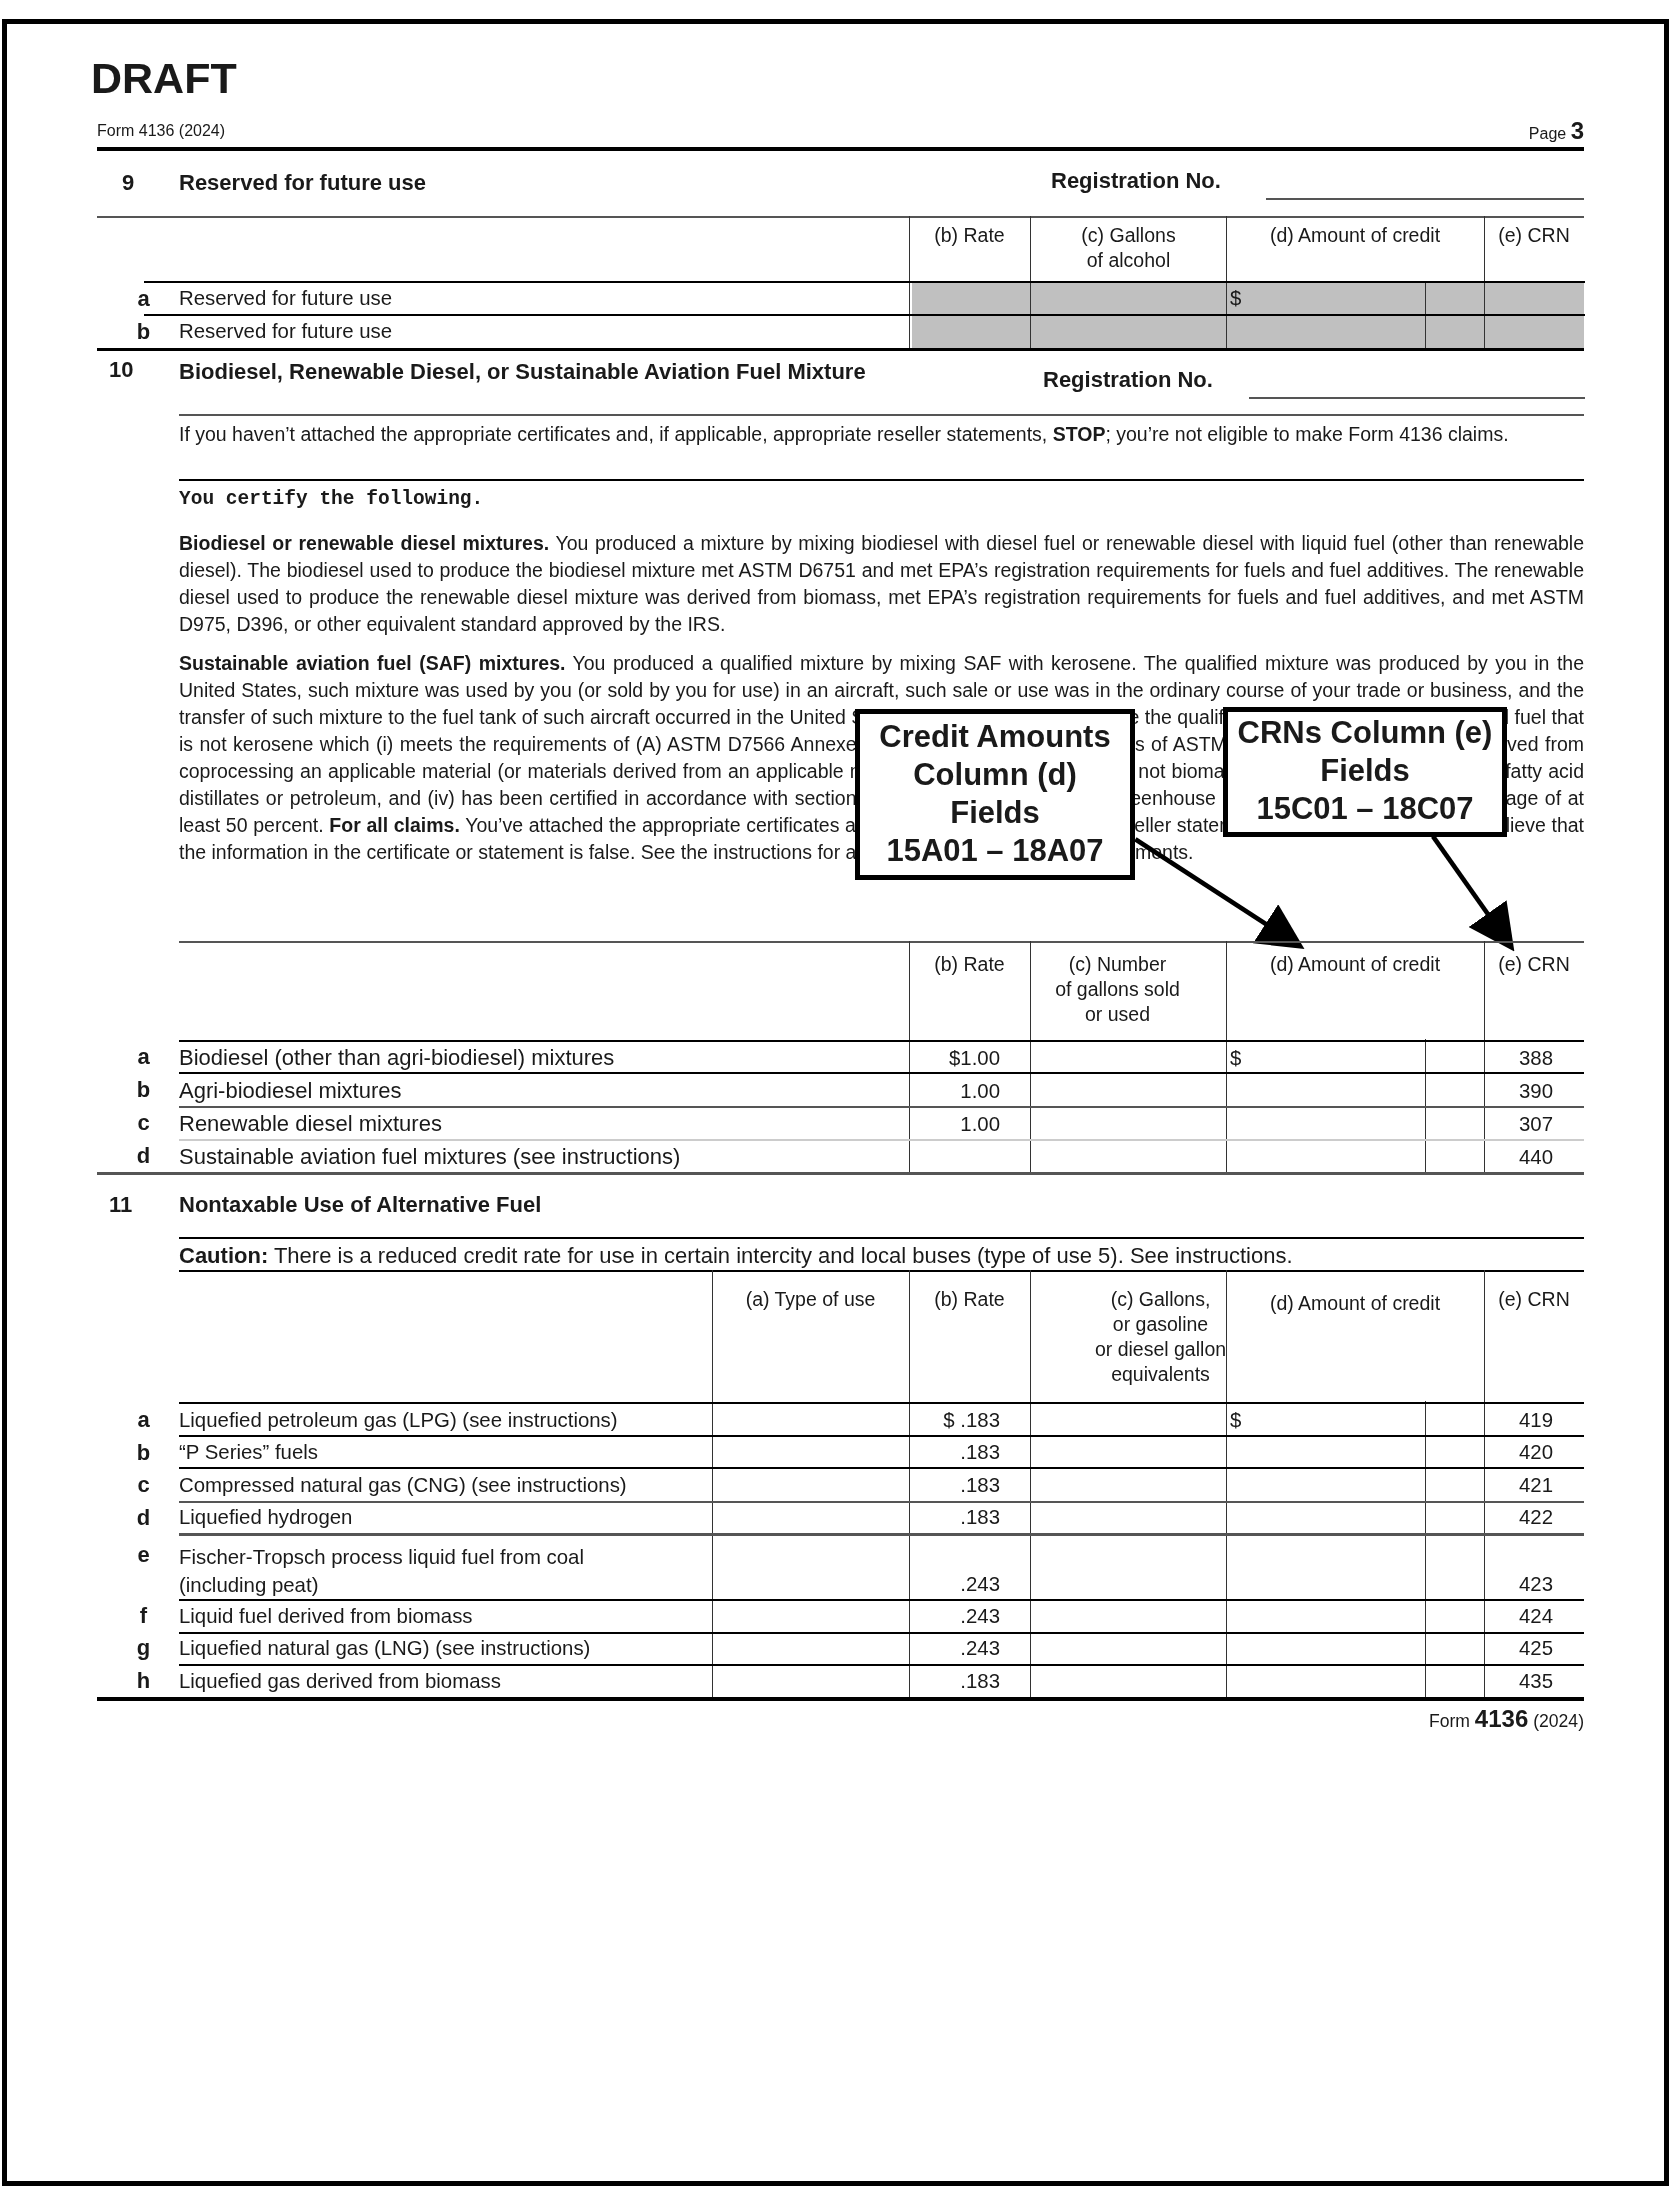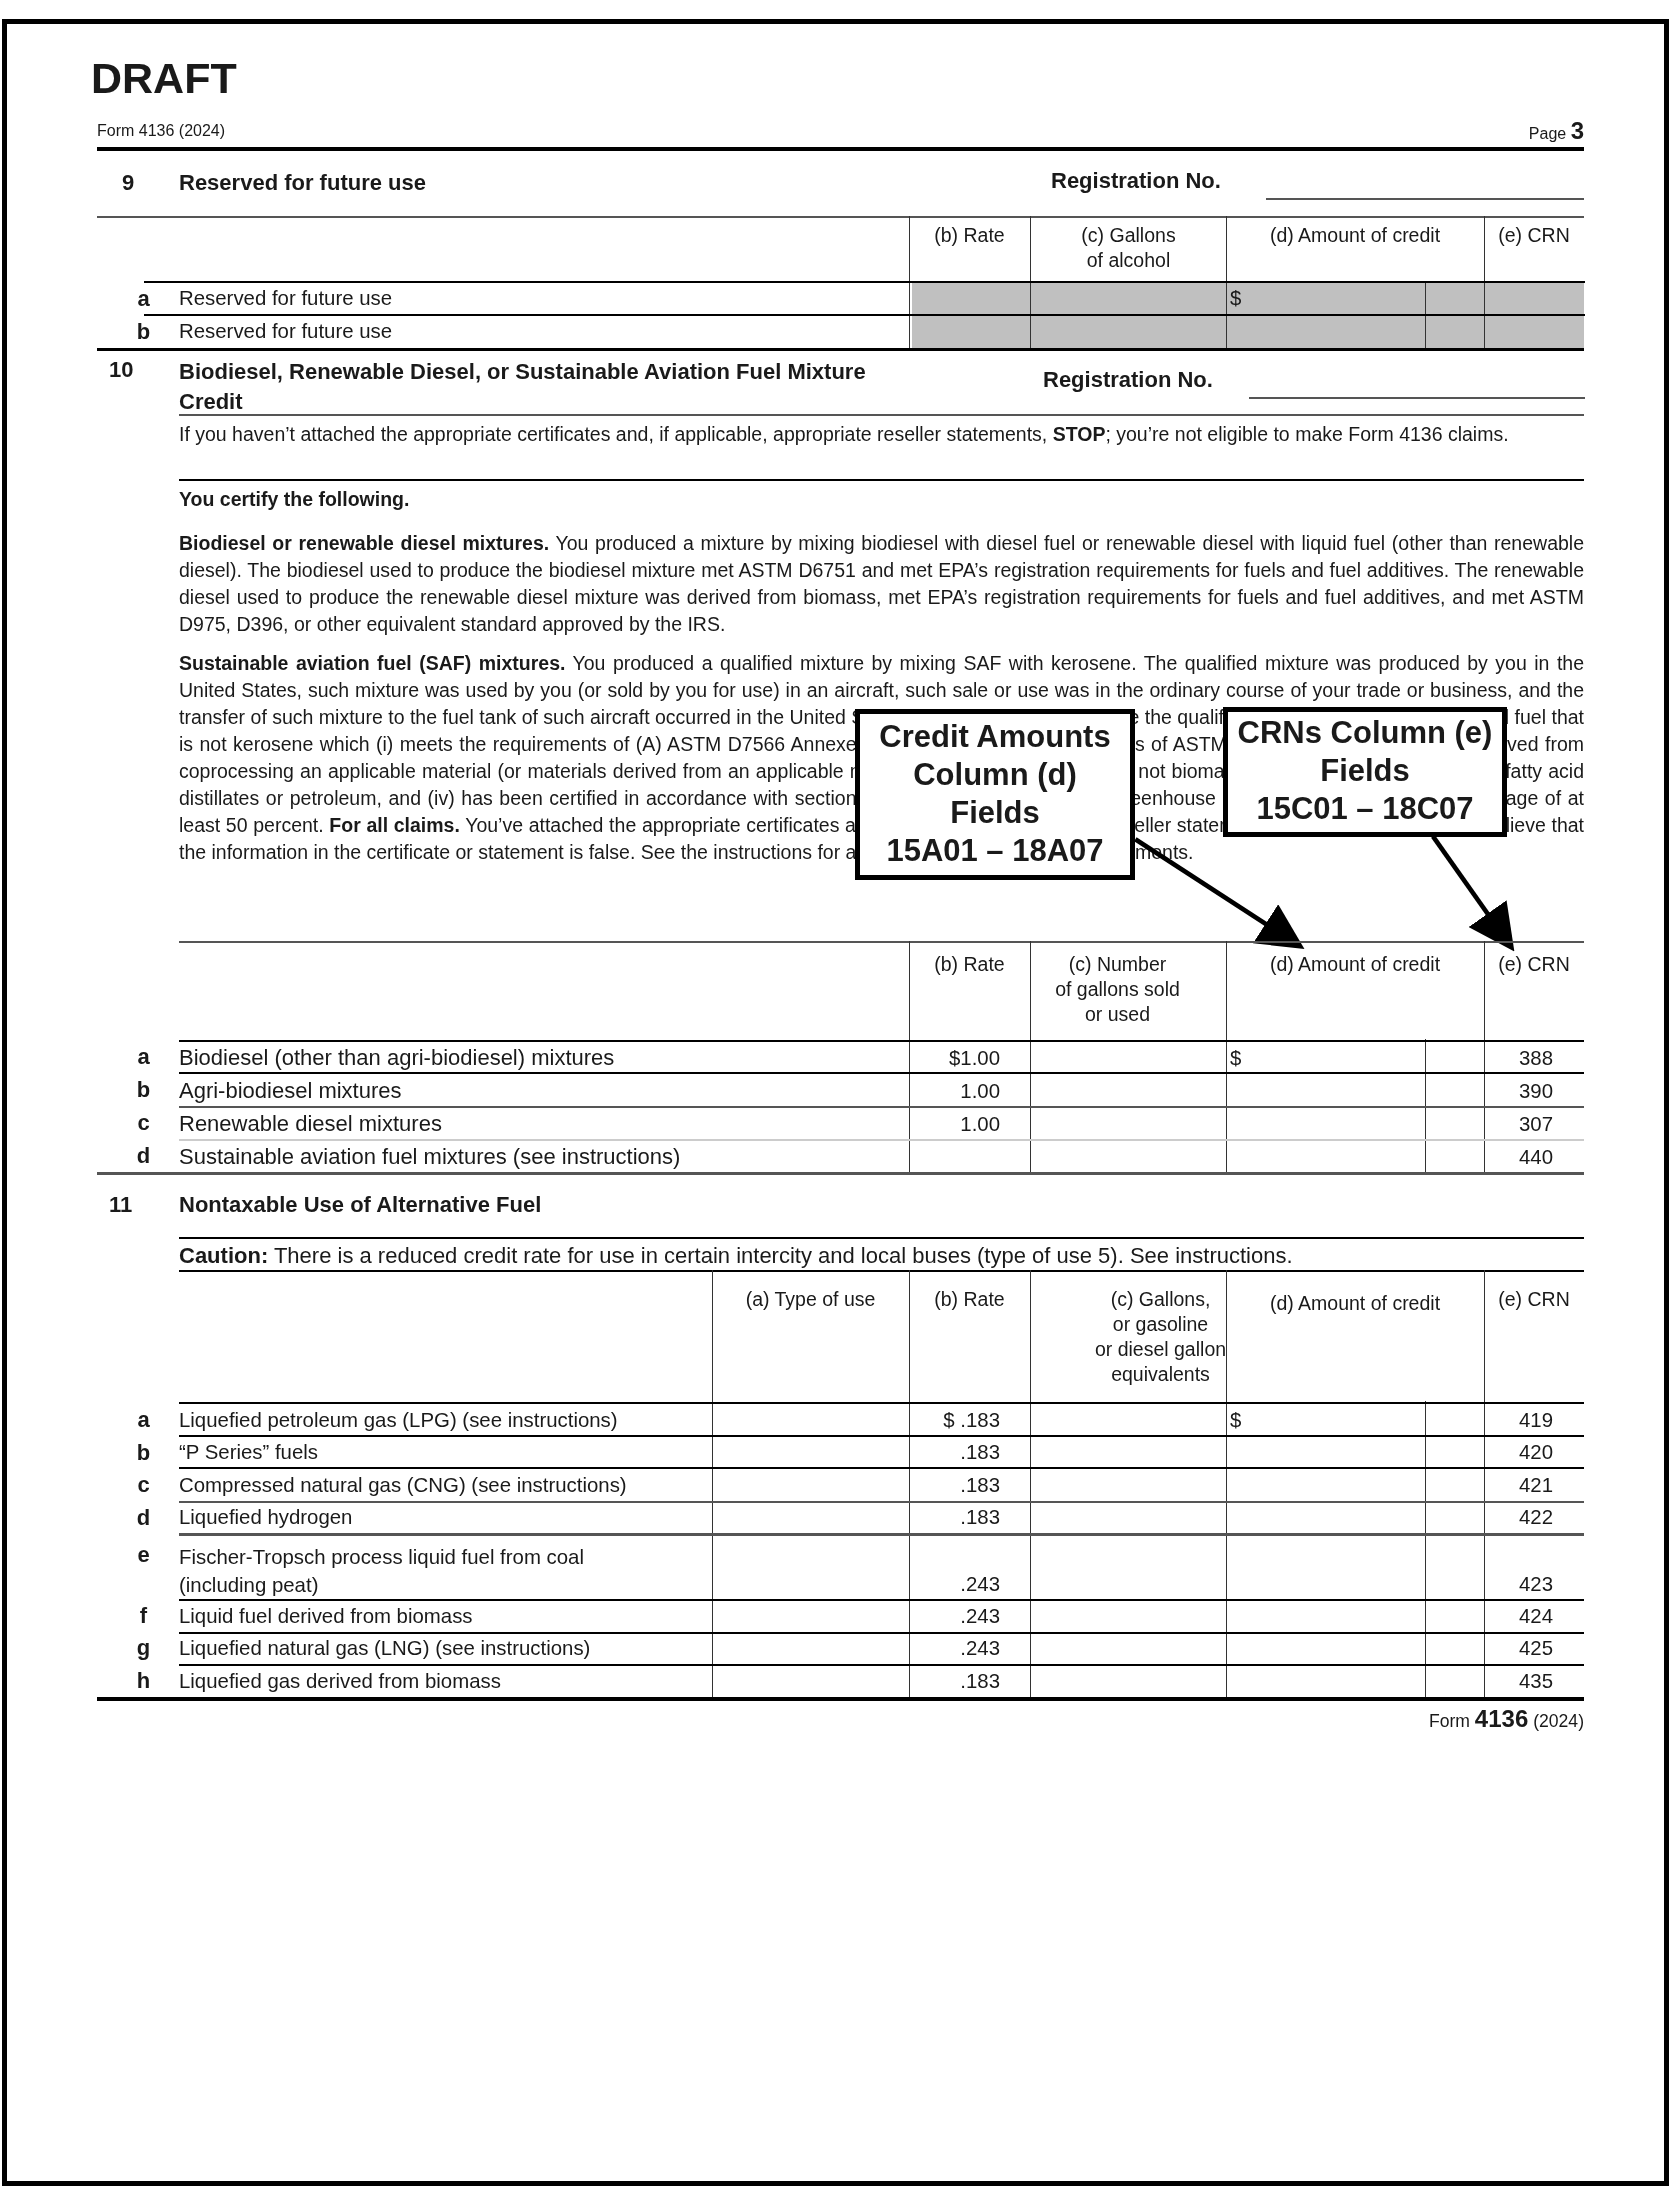--- a/index.html
+++ b/index.html
@@ -60,29 +60,28 @@
 <div class="abs rowtxt" style="left:179px;top:287px;">Reserved for future use</div>
 <div class="abs rowtxt" style="left:1230px;top:287px;">$</div>
 <div class="hline" style="left:144px;width:1441px;top:314px;height:1.9px;"></div>
 <div class="abs rowltr" style="left:125px;top:319px;">b</div>
 <div class="abs rowtxt" style="left:179px;top:320px;">Reserved for future use</div>
 <div class="hline" style="top:348px;height:2.8px;"></div>
 
 <div class="abs num" style="left:109px;top:357px;">10</div>
 <div class="abs title" style="left:179px;top:357px;line-height:30px;">
     <div>Biodiesel, Renewable Diesel, or Sustainable Aviation Fuel Mixture</div>
-    <div>Credit</div>
   </div>
 <div class="abs lbl" style="left:1043px;top:367px;">Registration No.</div>
 <div class="regline" style="left:1249px;top:397px;width:336px;"></div>
 <div class="hline" style="left:179px;width:1405px;top:414px;height:1.9px;background:#555;"></div>
 
 <div class="para" style="top:421px;"><span>If you haven’t attached the appropriate certificates and, if applicable, appropriate reseller statements, </span><b>STOP</b><span>; you’re not eligible to make Form 4136 claims.</span></div>
 <div class="hline" style="left:179px;width:1405px;top:479px;height:1.9px;"></div>
-<div class="para" style="top:486px;font-weight:bold;">You certify the following.</div>
+<div class="para" style="top:486px;font-weight:bold;font-family:Liberation Mono, monospace;">You certify the following.</div>
 
 <div class="para" style="top:530px;"><b>Biodiesel or renewable diesel mixtures.</b><span> You produced a mixture by mixing biodiesel with diesel fuel or renewable diesel with liquid fuel (other than renewable diesel). The biodiesel used to produce the biodiesel mixture met ASTM D6751 and met EPA’s registration requirements for fuels and fuel additives. The renewable diesel used to produce the renewable diesel mixture was derived from biomass, met EPA’s registration requirements for fuels and fuel additives, and met ASTM D975, D396, or other equivalent standard approved by the IRS.</span></div>
 
 <div class="para" style="top:650px;"><b>Sustainable aviation fuel (SAF) mixtures.</b><span> You produced a qualified mixture by mixing SAF with kerosene. The qualified mixture was produced by you in the United States, such mixture was used by you (or sold by you for use) in an aircraft, such sale or use was in the ordinary course of your trade or business, and the transfer of such mixture to the fuel tank of such aircraft occurred in the United States. The SAF used to produce the qualified mixture is the portion of liquid fuel that is not kerosene which (i) meets the requirements of (A) ASTM D7566 Annexes, or (B) meets the specifications of ASTM D1655 Annex A1, (ii) is not derived from coprocessing an applicable material (or materials derived from an applicable material) with a feedstock that is not biomass, (iii) is not derived from palm fatty acid distillates or petroleum, and (iv) has been certified in accordance with section 40B(e) as having a lifecycle greenhouse gas emissions reduction percentage of at least 50 percent. </span><b>For all claims.</b><span> You’ve attached the appropriate certificates and, if applicable, appropriate reseller statements. You have no reason to believe that the information in the certificate or statement is false. See the instructions for additional information and requirements.</span></div>
 
 <div class="callout" style="left:855px;top:709px;width:280px;height:171px;padding-top:3.7px;box-sizing:border-box;">
   <div>Credit Amounts</div>
   <div>Column (d)</div>
   <div>Fields</div>
   <div>15A01 – 18A07</div>

